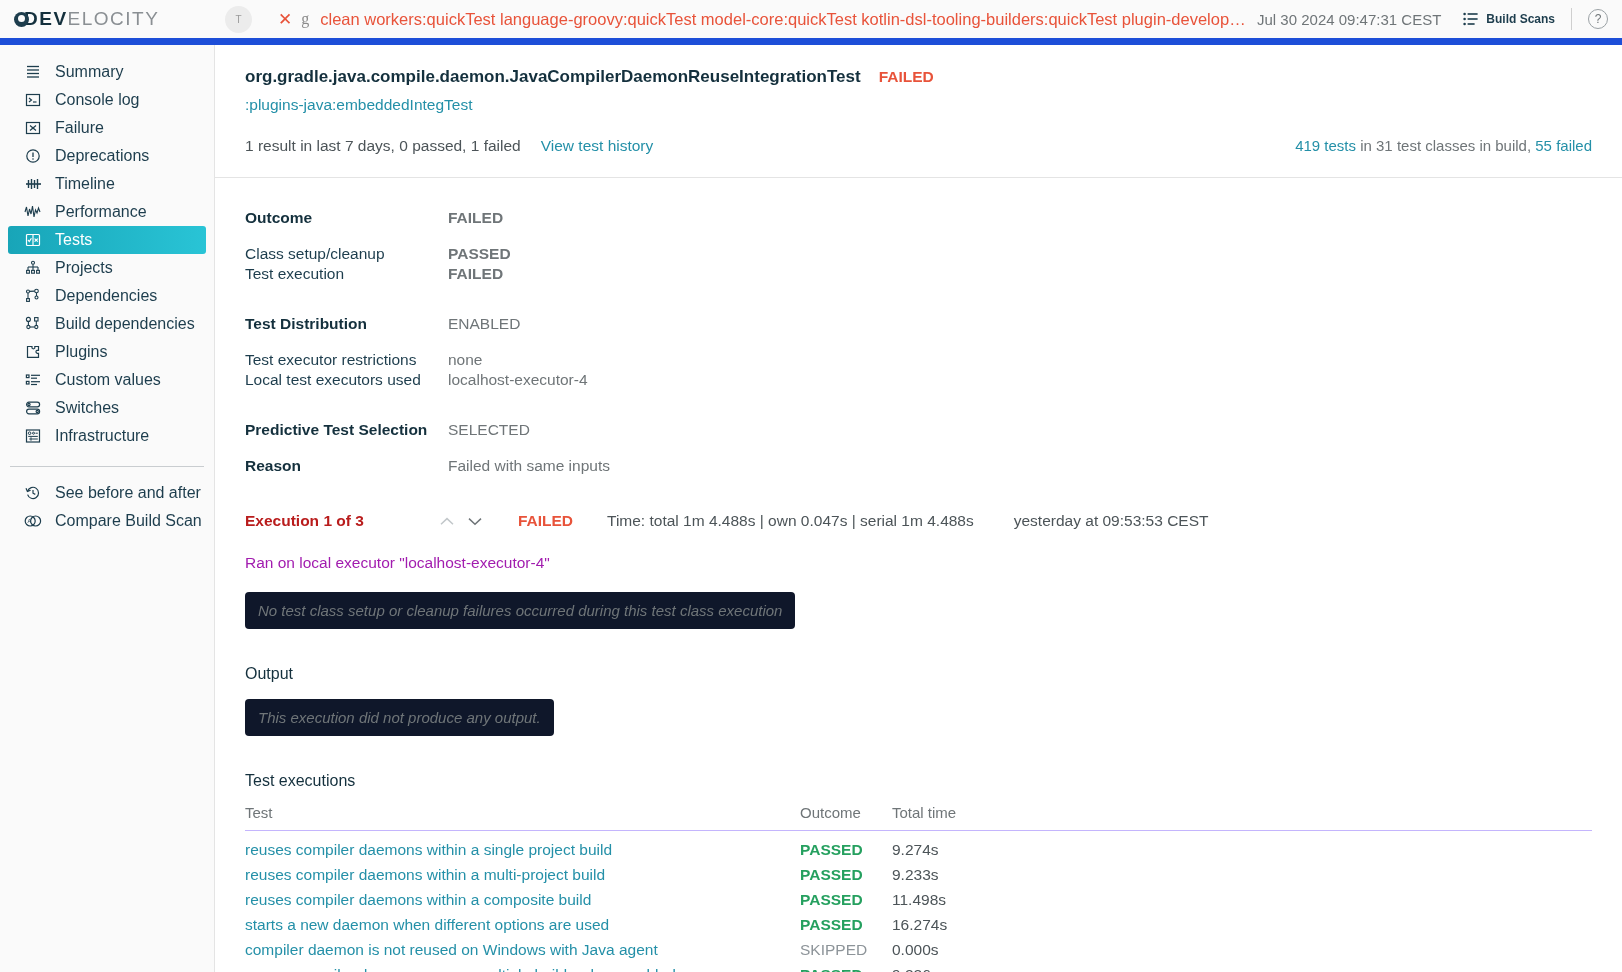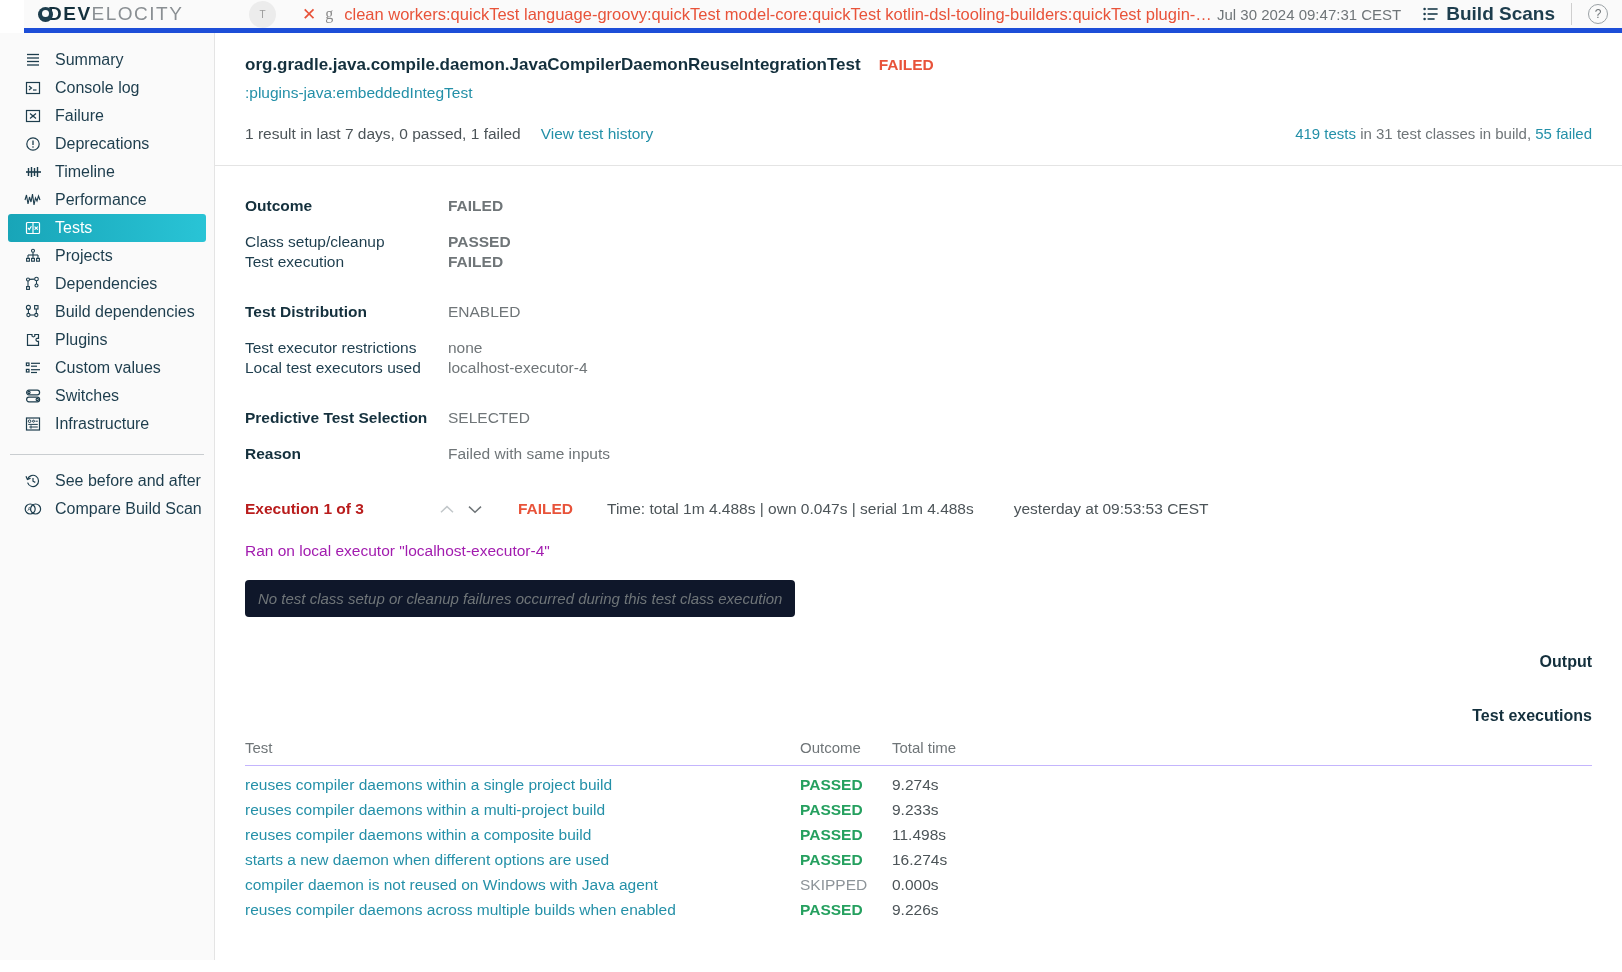--- a/index.html
+++ b/index.html
@@ -6,27 +6,26 @@
   html, body {
     width: 1622px; height: 972px;
     font-family: "Liberation Sans", sans-serif;
     background: #ffffff;
     color: #1d3d4d;
     overflow: hidden;
   }
 
   
   .topbar {
-    height: 33px;
+    height: 45px;
     background: #fafafa;
-    border-bottom: 5px solid #1d4ed8;
+    border-bottom: 7px solid #1d4ed8;
     display: flex;
     align-items: center;
     position: relative;
-    margin-left: 24px;
   }
   .logo {
     width: 215px;
     padding-left: 14px;
     display: flex;
     align-items: center;
     font-size: 19px;
     letter-spacing: 1.5px;
   }
   .logo-mark {
@@ -97,21 +96,21 @@
   }
   .build-date {
     color: #6f7578;
     font-size: 15px;
     white-space: nowrap;
     margin-right: 22px;
   }
   .build-scans {
     display: flex; align-items: center;
     color: #1d3d4d;
-    font-size: 19px;
+    font-size: 12px;
     font-weight: bold;
     cursor: pointer;
     white-space: nowrap;
   }
   .bs-icon { margin-right: 8px; display: flex; }
   .divider-v {
     width: 1px; height: 22px;
     background: #cfcfcf;
     margin: 0 16px;
   }
@@ -244,23 +243,22 @@
     border-radius: 4px;
     padding: 10px 13px;
     font-size: 15px;
     font-style: italic;
     color: #6f7578;
     display: inline-block;
   }
   .section-title {
     margin-top: 36px;
     font-size: 16px;
-    font-weight: bold;
+    font-weight: normal;
     color: #14303d;
-    text-align: right;
   }
   .output-box { margin-top: 16px; }
 
   
   .tbl { margin-top: 14px; width: 100%; border-collapse: collapse; }
   .tbl th {
     text-align: left;
     font-weight: normal;
     color: #6f7578;
     font-size: 15px;
@@ -617,20 +615,21 @@
       <span class="exec-status status-failed">FAILED</span>
       <span class="exec-time">Time: total 1m 4.488s | own 0.047s | serial 1m 4.488s</span>
       <span class="exec-when">yesterday at 09:53:53 CEST</span>
     </div>
 
     <div class="ran-on">Ran on local executor "localhost-executor-4"</div>
 
     <div class="info-box">No test class setup or cleanup failures occurred during this test class execution</div>
 
     <div class="section-title">Output</div>
+    <div class="info-box output-box">This execution did not produce any output.</div>
 
     <div class="section-title">Test executions</div>
 
     <table class="tbl">
       <thead>
         <tr>
           <th>Test</th>
           <th class="c-outcome">Outcome</th>
           <th class="c-time">Total time</th>
         </tr>

